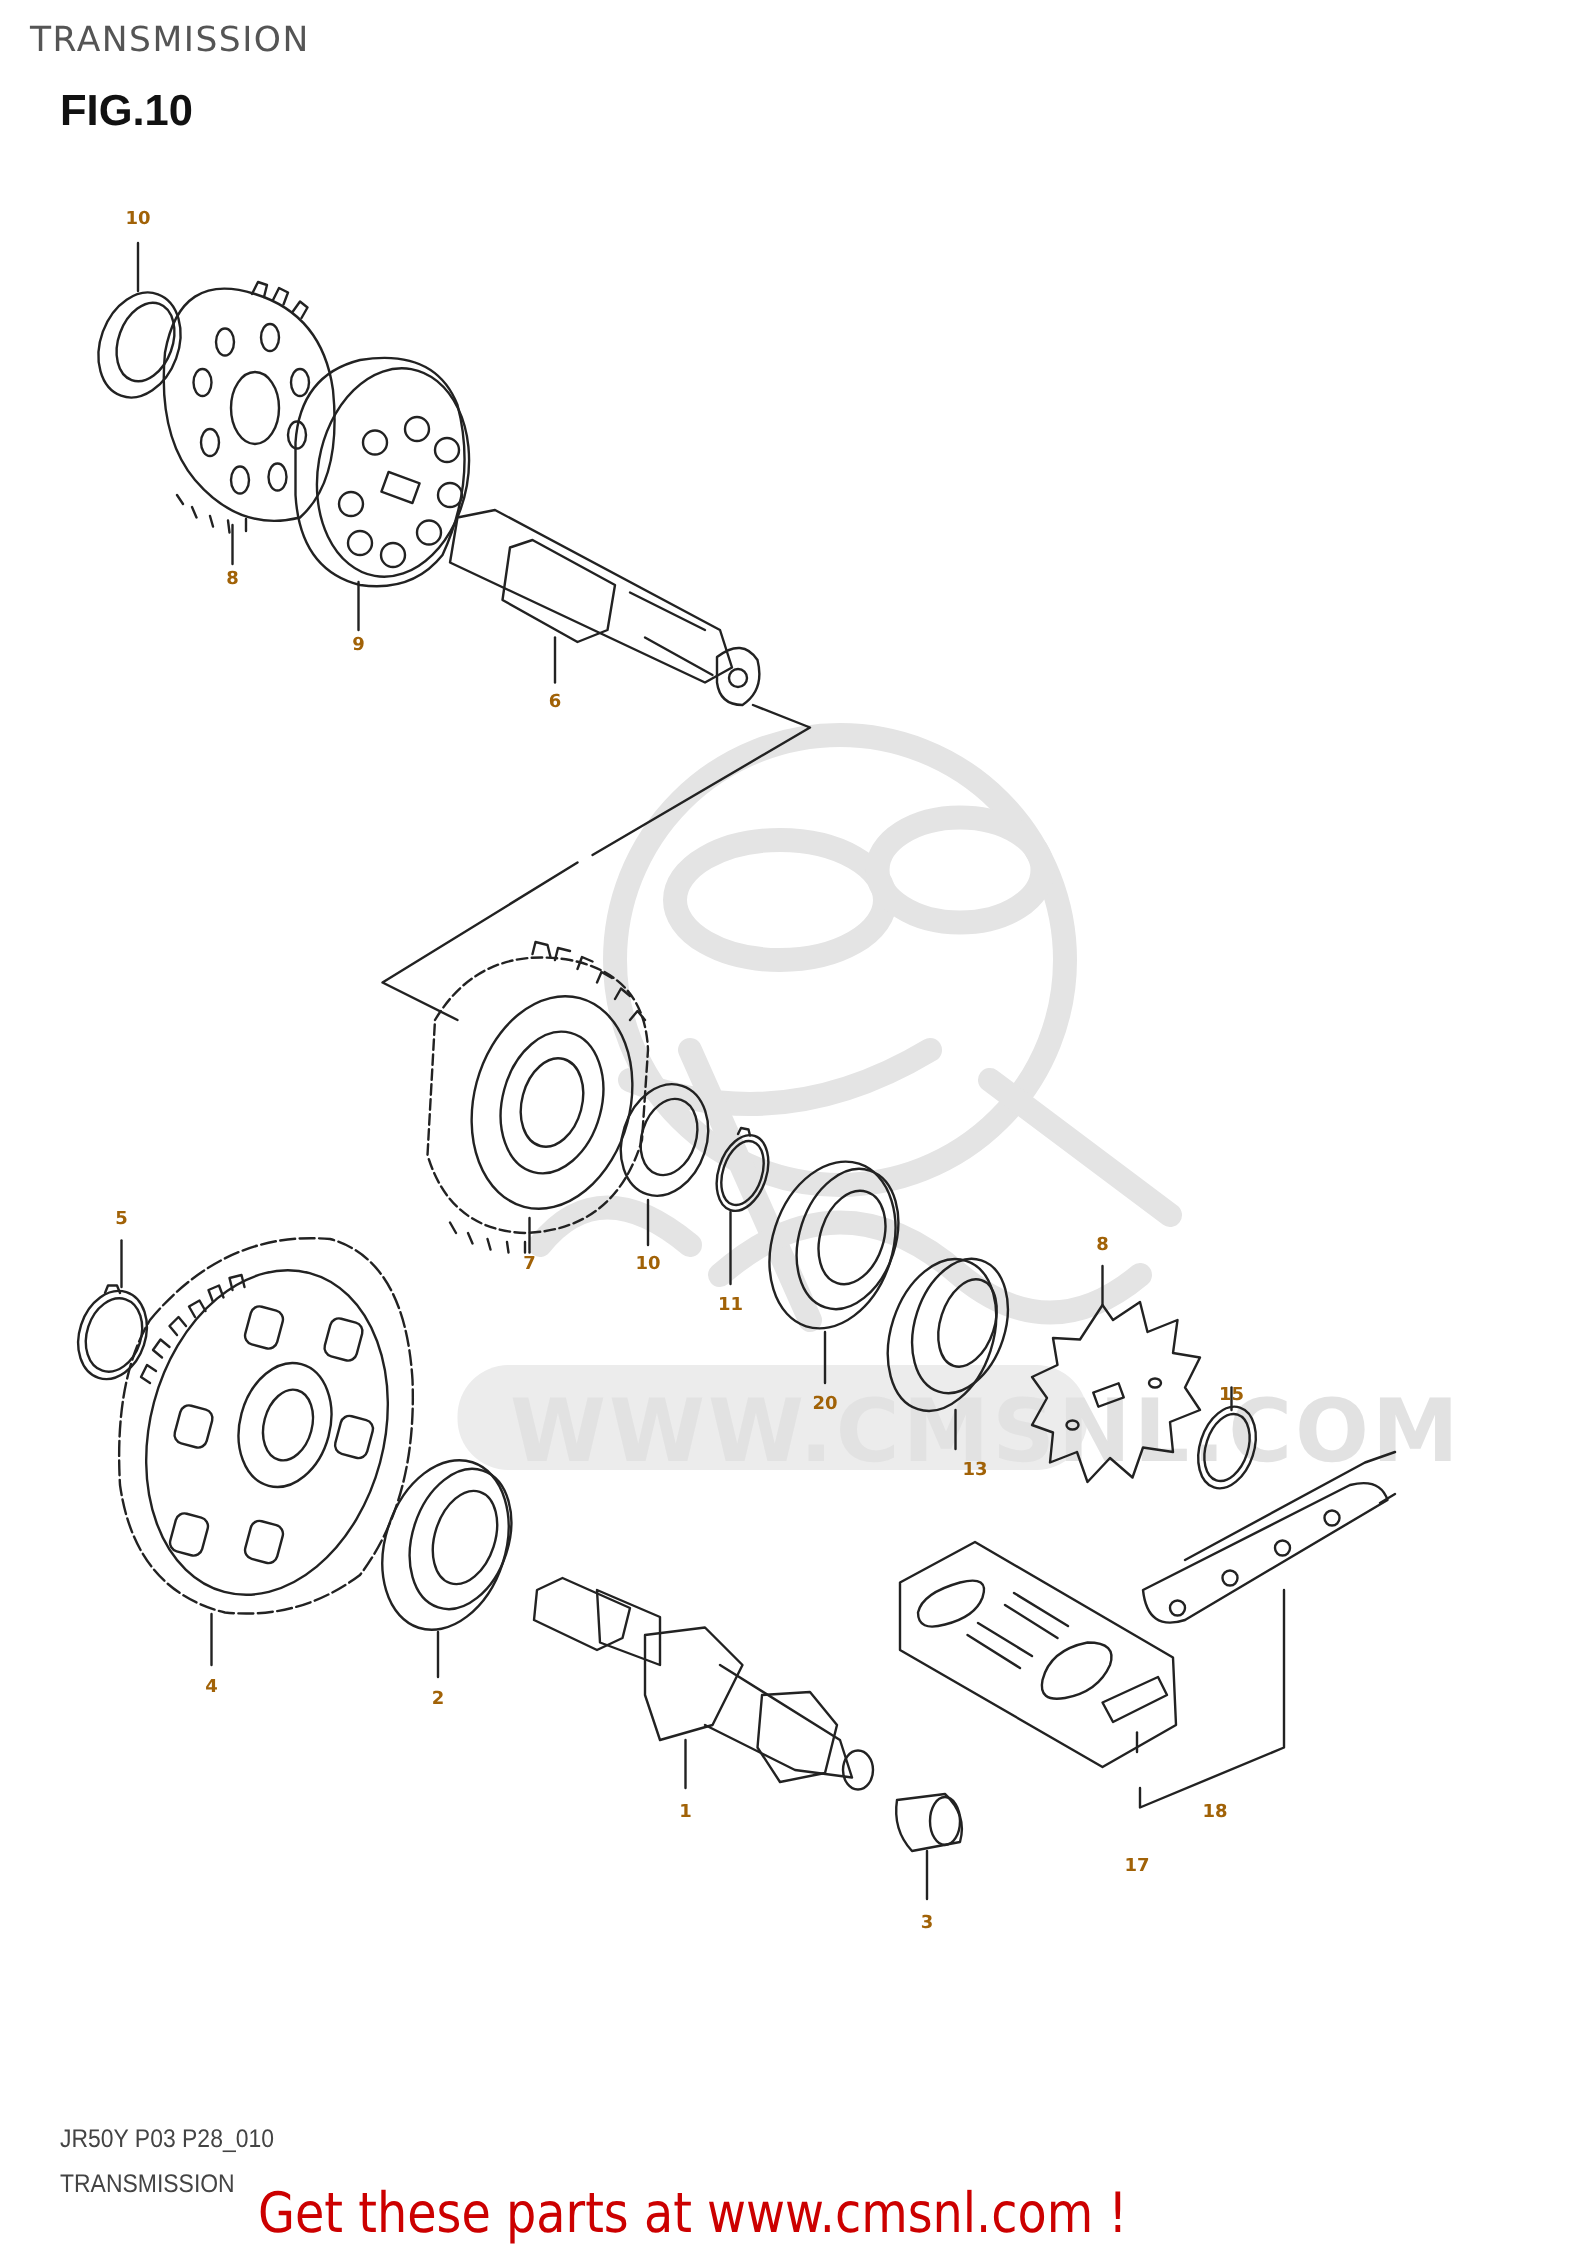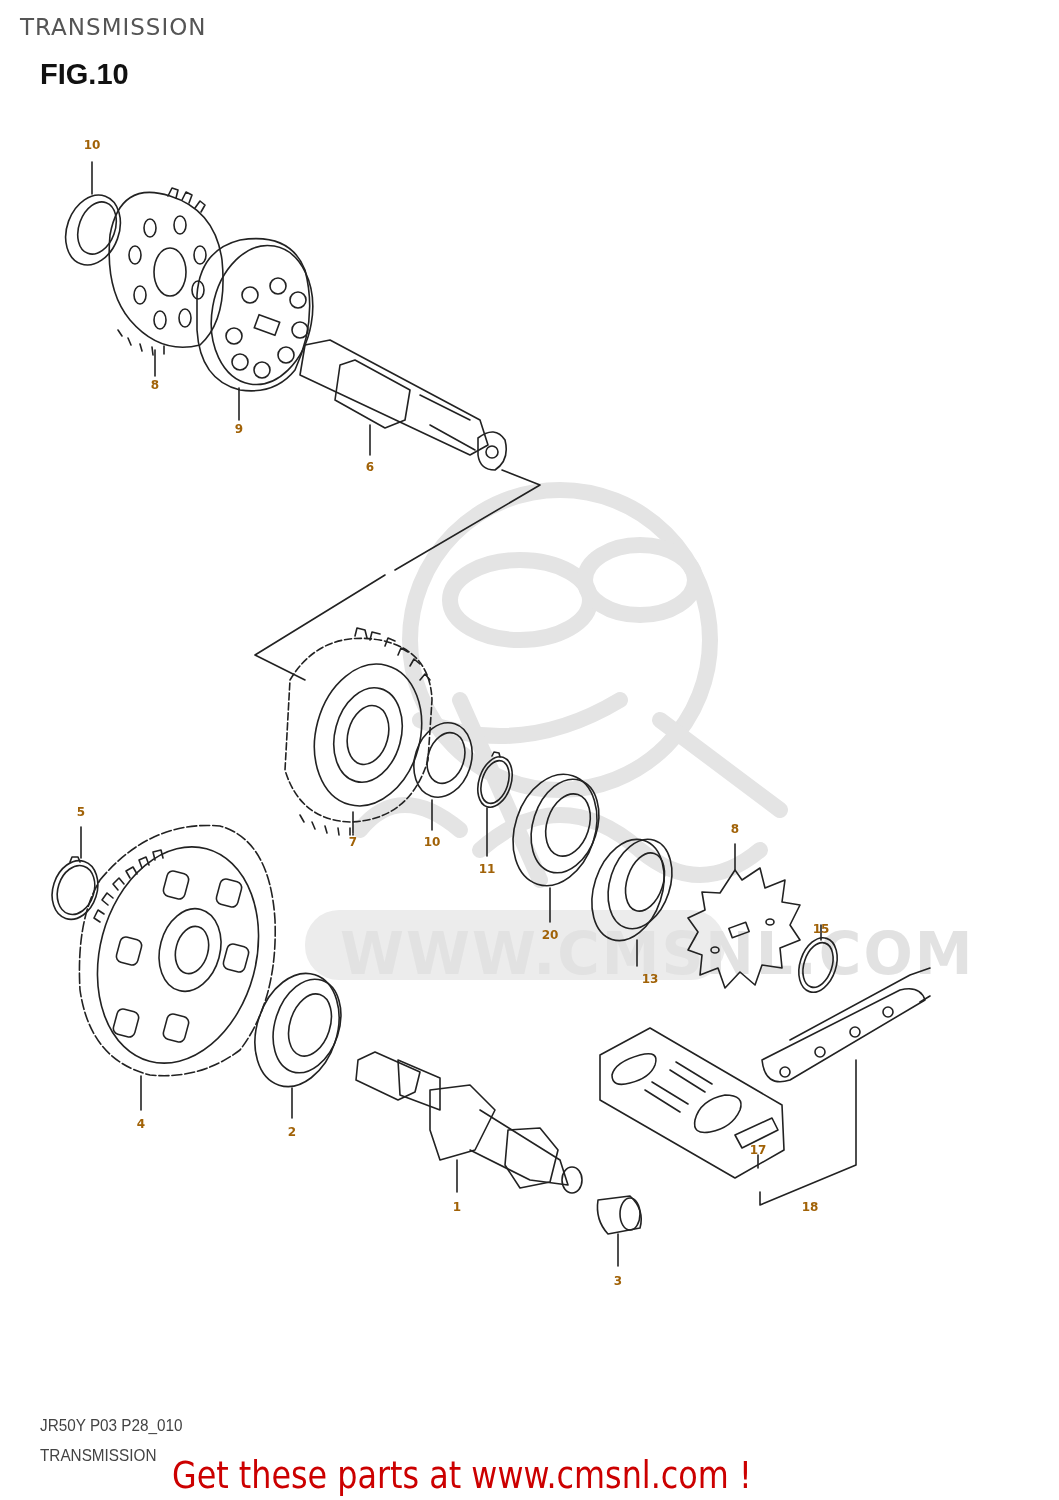--- a/index.html
+++ b/index.html
@@ -212,19 +212,19 @@
 <div class="callout" style="left:432px;top:835px">10</div>
 <div class="callout" style="left:487px;top:862px">11</div>
 <div class="callout" style="left:81px;top:805px">5</div>
 <div class="callout" style="left:735px;top:822px">8</div>
 <div class="callout" style="left:550px;top:928px">20</div>
 <div class="callout" style="left:650px;top:972px">13</div>
 <div class="callout" style="left:821px;top:922px">15</div>
 <div class="callout" style="left:141px;top:1117px">4</div>
 <div class="callout" style="left:292px;top:1125px">2</div>
 <div class="callout" style="left:457px;top:1200px">1</div>
-<div class="callout" style="left:758px;top:1143px">17</div>
+<div class="callout" style="left:758px;top:1236px">17</div>
 <div class="callout" style="left:810px;top:1200px">18</div>
 <div class="callout" style="left:618px;top:1274px">3</div>
 
 <div class="footer-code">JR50Y P03 P28_010</div>
 <div class="footer-name">TRANSMISSION</div>
 <div class="promo">Get these parts at www.cmsnl.com !</div>
 
 </body></html>

